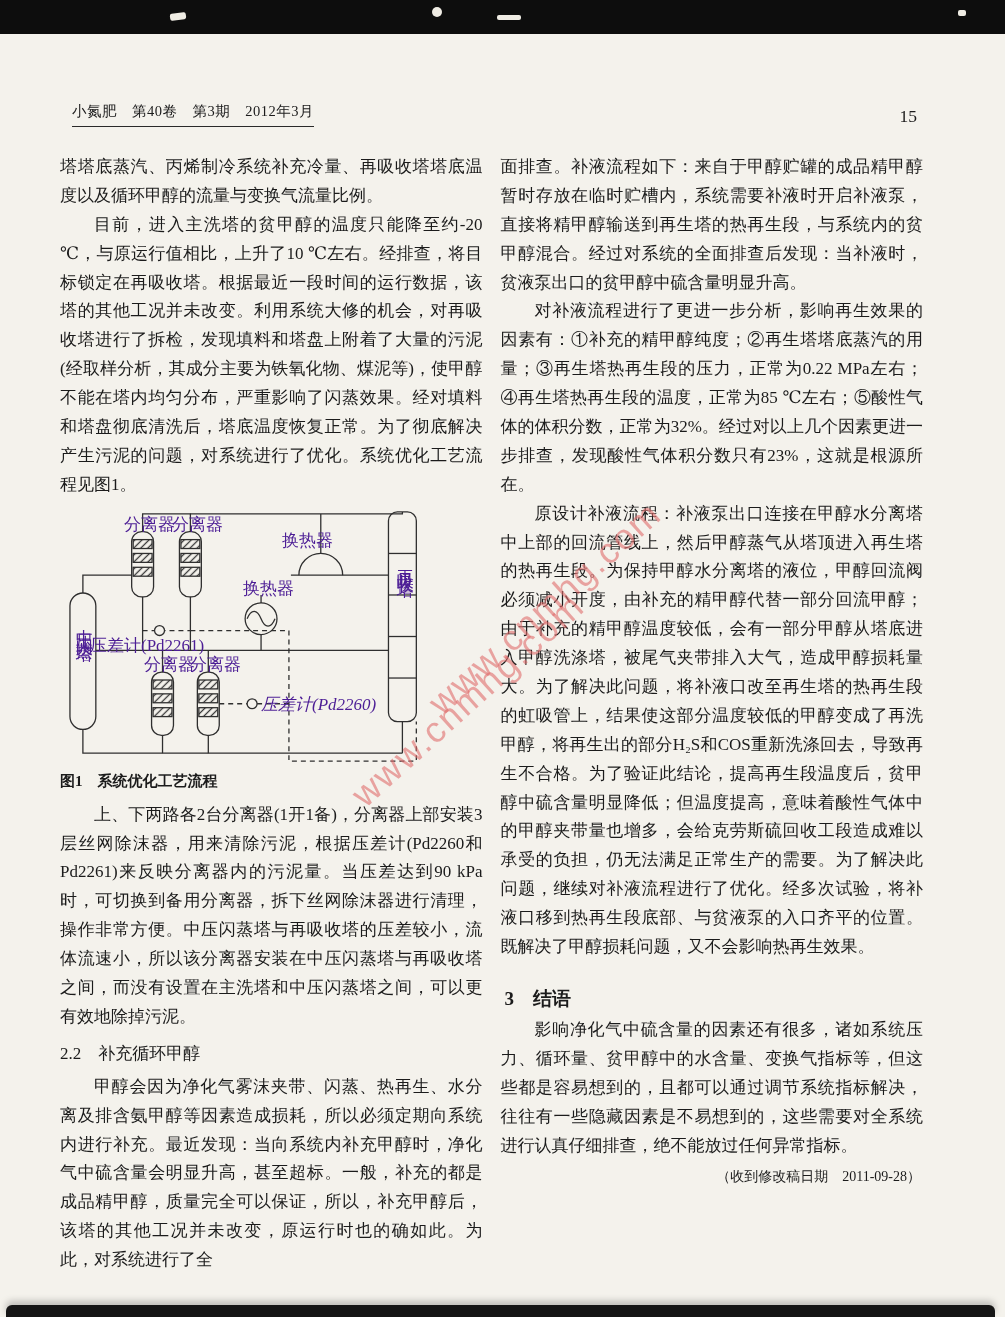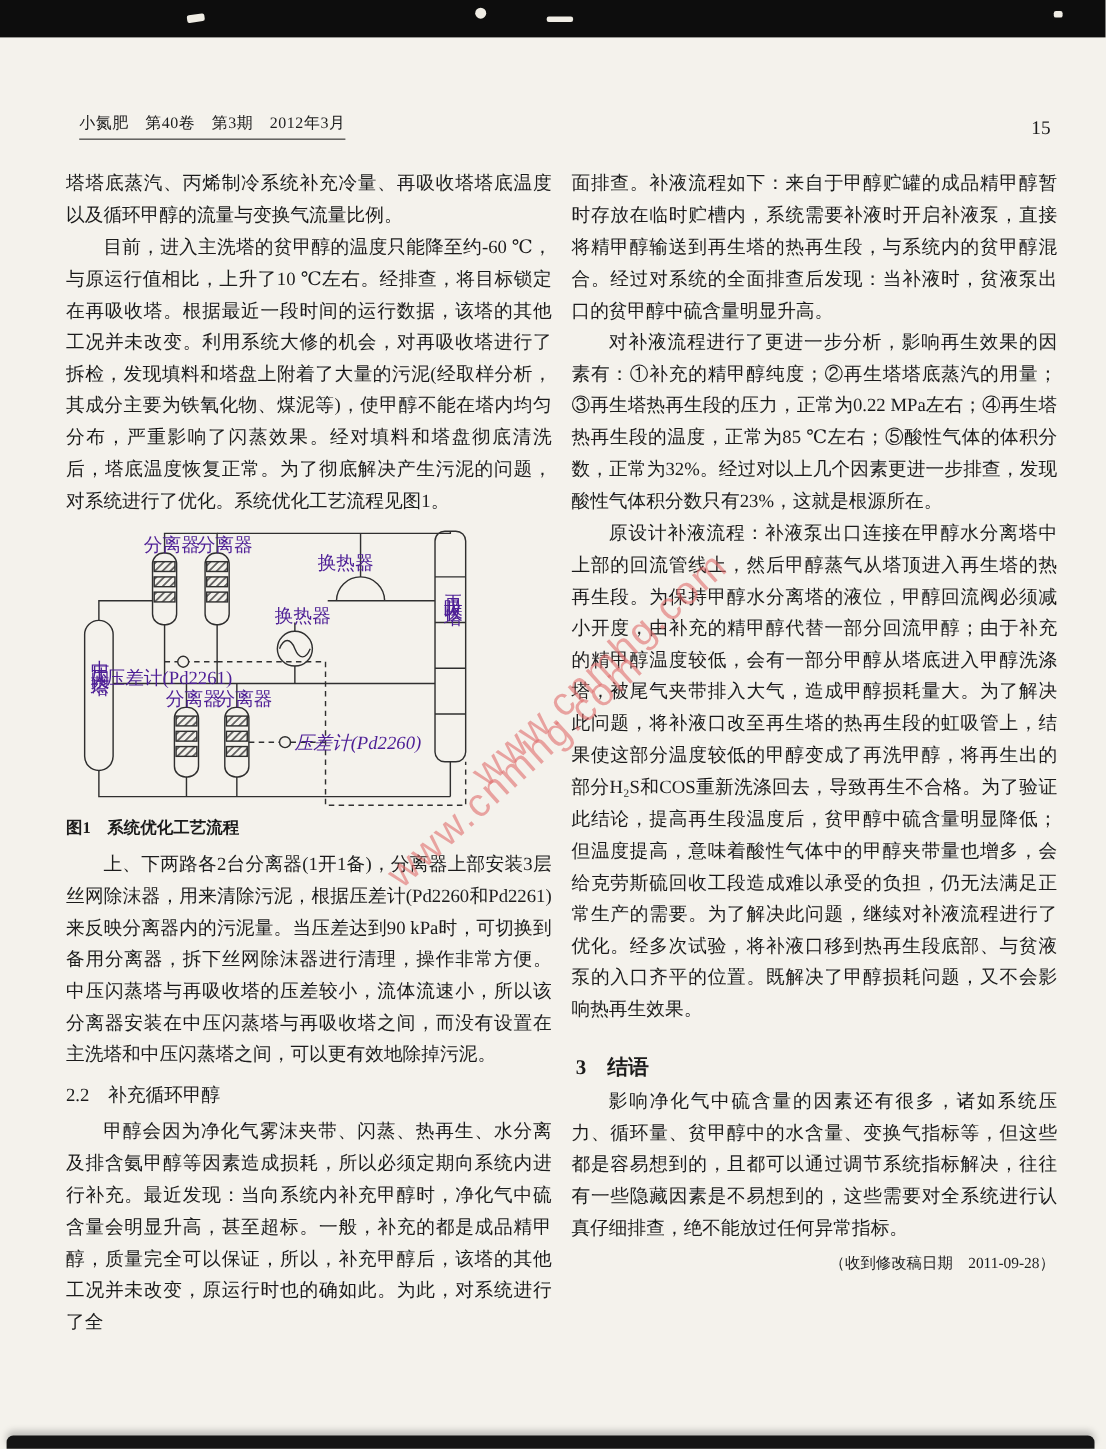--- a/index.html
+++ b/index.html
@@ -5,21 +5,21 @@
   html,body{margin:0;padding:0;}
   body{
     width:1005px;height:1317px;position:relative;overflow:hidden;
     background:#f4f2ec;color:#1b1b1b;
     font-family:"Liberation Serif","DejaVu Serif",serif;
   }
   .scan-top{position:absolute;top:0;left:0;width:100%;height:34px;background:#0d0d0d;z-index:3;}
   .speck{position:absolute;background:#efece4;}
   .scan-bottom{position:absolute;bottom:0;left:6px;right:10px;height:12px;background:#151515;
     border-radius:6px 6px 0 0;z-index:3;box-shadow:0 -4px 7px rgba(0,0,0,0.22);}
-  .page{position:absolute;top:34px;left:0;right:0;bottom:0;padding:44px 44px 0 60px;box-sizing:border-box;z-index:1;}
+  .page{position:absolute;top:34px;left:0;right:0;bottom:0;padding:44px 82px 0 60px;box-sizing:border-box;z-index:1;}
   .header{display:flex;justify-content:space-between;align-items:flex-end;margin:0 0 26px 12px;}
   .jinfo{font-size:14.5px;letter-spacing:0.5px;border-bottom:1.5px solid #2a2a2a;padding-bottom:5px;}
   .pnum{font-size:17.5px;padding-right:6px;margin-top:28px;}
   .cols{display:flex;gap:18px;}
   .col{flex:1;min-width:0;}
   .col p{margin:0;font-size:17px;line-height:1.7;text-align:justify;}
   .ind{text-indent:2em;}
   .fig{position:relative;width:428px;height:262px;margin:6px auto 2px;}
   .fig svg{position:absolute;left:0;top:0;}
   .fig-label{position:absolute;font-size:17px;line-height:1.05;color:#4c1d95;white-space:nowrap;z-index:2;}
@@ -48,21 +48,21 @@
 
   <div class="header">
     <span class="jinfo">小氮肥　第40卷　第3期　2012年3月</span>
     <span class="pnum">15</span>
   </div>
 
   <div class="cols">
 
     <div class="col">
       <p>塔塔底蒸汽、丙烯制冷系统补充冷量、再吸收塔塔底温度以及循环甲醇的流量与变换气流量比例。</p>
-      <p class="ind">目前，进入主洗塔的贫甲醇的温度只能降至约-60 ℃，与原运行值相比，上升了10 ℃左右。经排查，将目标锁定在再吸收塔。根据最近一段时间的运行数据，该塔的其他工况并未改变。利用系统大修的机会，对再吸收塔进行了拆检，发现填料和塔盘上附着了大量的污泥(经取样分析，其成分主要为铁氧化物、煤泥等)，使甲醇不能在塔内均匀分布，严重影响了闪蒸效果。经对填料和塔盘彻底清洗后，塔底温度恢复正常。为了彻底解决产生污泥的问题，对系统进行了优化。系统优化工艺流程见图1。</p>
+      <p class="ind">目前，进入主洗塔的贫甲醇的温度只能降至约-20 ℃，与原运行值相比，上升了10 ℃左右。经排查，将目标锁定在再吸收塔。根据最近一段时间的运行数据，该塔的其他工况并未改变。利用系统大修的机会，对再吸收塔进行了拆检，发现填料和塔盘上附着了大量的污泥(经取样分析，其成分主要为铁氧化物、煤泥等)，使甲醇不能在塔内均匀分布，严重影响了闪蒸效果。经对填料和塔盘彻底清洗后，塔底温度恢复正常。为了彻底解决产生污泥的问题，对系统进行了优化。系统优化工艺流程见图1。</p>
 
       <div class="fig">
         <svg width="428" height="262" viewBox="0 0 430 265" preserveAspectRatio="none">
           <defs>
             <pattern id="hatch" width="5" height="5" patternUnits="userSpaceOnUse" patternTransform="rotate(45)">
               <line x1="2.5" y1="0" x2="2.5" y2="5" stroke="#3a3a3a" stroke-width="1.3"></line>
             </pattern>
           </defs>
           <g stroke="#2f2f2f" stroke-width="1.3" fill="none">
 

